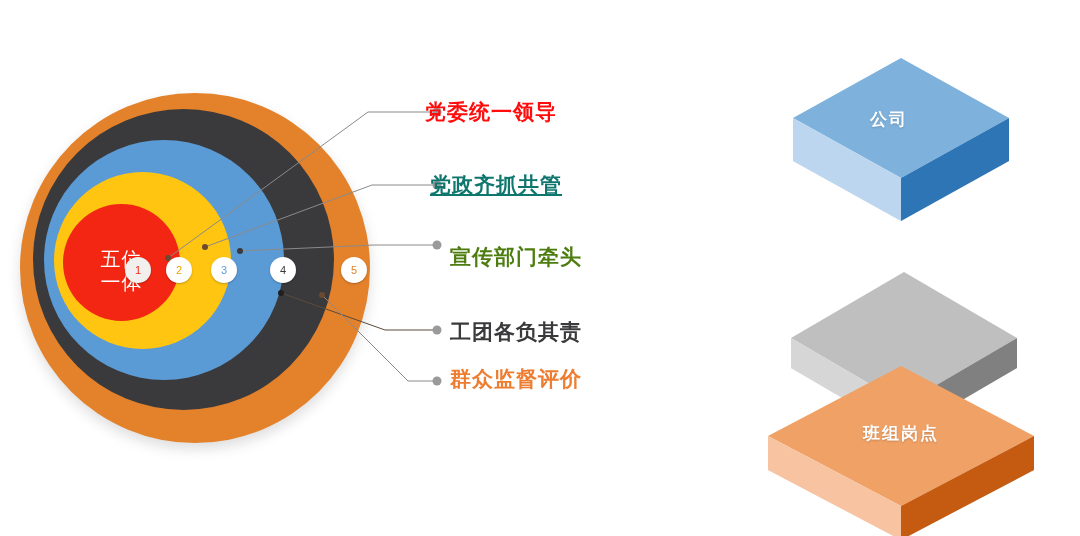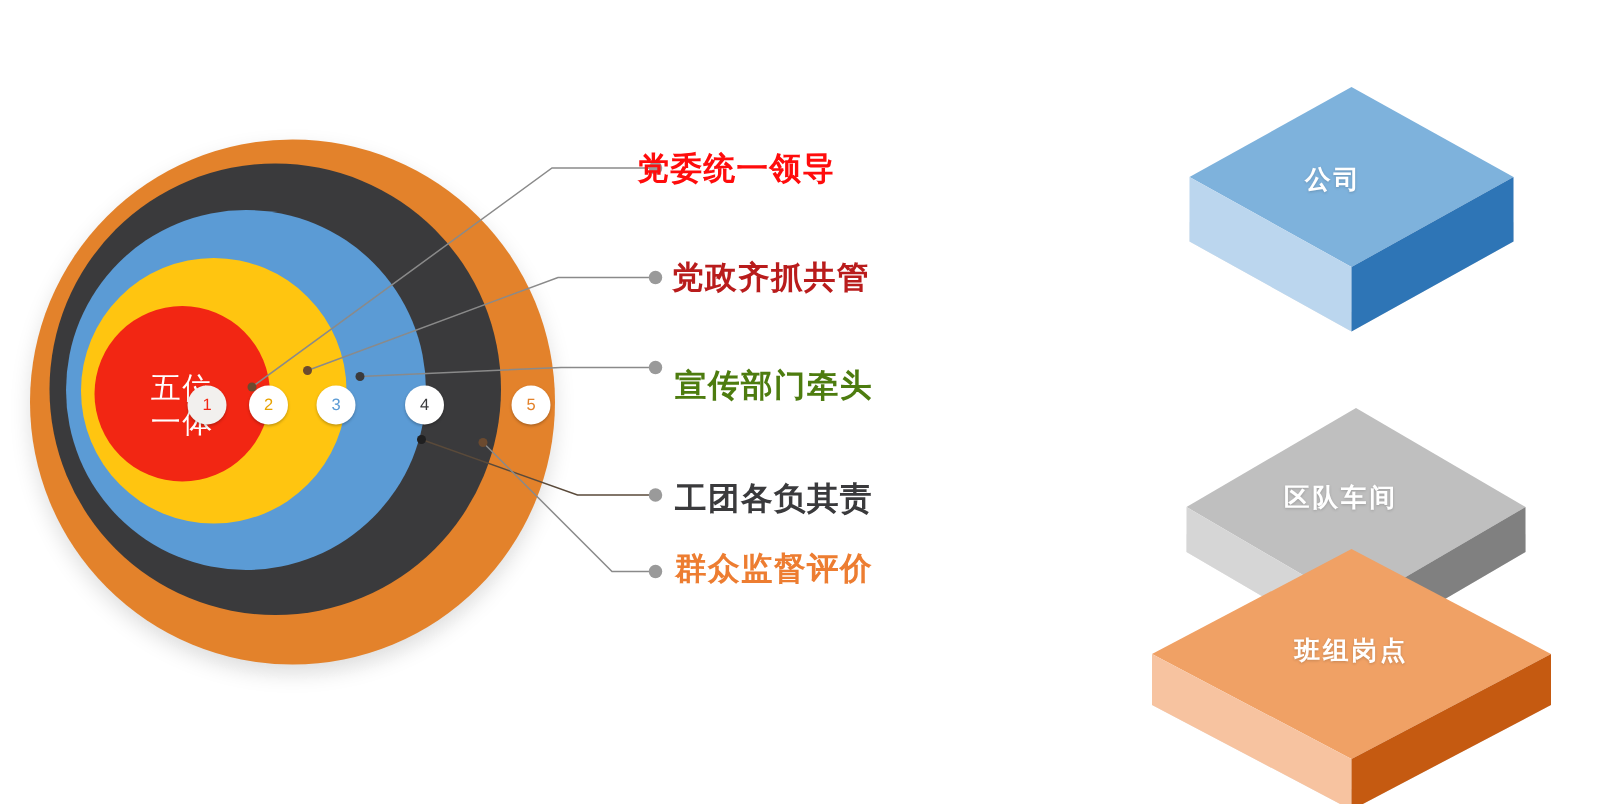--- a/index.html
+++ b/index.html
@@ -128,21 +128,21 @@
     </div>
     <div class="badge" style="left:270px;top:257px;">
       <span style="color:#3A3A3C;">4</span>
     </div>
     <div class="badge" style="left:341px;top:257px;">
       <span style="color:#E3822B;">5</span>
     </div>
   </div>
 
   <div class="label" style="left:425px;top:98px;color:#FF0C0C;">党委统一领导</div>
-  <div class="label" style="left:448px;top:171px;color:#b91c1c;">党政齐抓共管</div>
+  <div class="label" style="left:430px;top:171px;color:#0f766e;text-decoration:underline;">党政齐抓共管</div>
   <div class="label" style="left:450px;top:243px;color:#4d7c0f;">宣传部门牵头</div>
   <div class="label" style="left:450px;top:307px;color:#3A3A3C;margin-top:11px;">工团各负其责</div>
   <div class="label" style="left:450px;top:365px;color:#ED7D31;">群众监督评价</div>
 
   <div class="stack">
 
     <div class="slab" style="left:35px;top:36px;">
       <svg width="300" height="200" viewBox="0 0 300 200">
         <polygon points="22,112 130,172 130,185 22,125" fill="#e9e9e9"></polygon>
         <polygon points="130,172 238,112 238,125 130,185" fill="#e0e0e0"></polygon>
@@ -155,21 +155,20 @@
 
 
     <div class="slab" style="left:39px;top:256px;">
       <svg width="290" height="185" viewBox="0 0 290 185">
         <polygon points="16,100 129,166 129,178 16,112" fill="#e9e9e9"></polygon>
         <polygon points="129,166 242,100 242,112 129,178" fill="#e0e0e0"></polygon>
         <polygon points="129,16 242,82 129,148 16,82" fill="#BFBFBF"></polygon>
         <polygon points="16,82 129,148 129,178 16,112" fill="#D6D6D6"></polygon>
         <polygon points="242,82 242,112 129,178 129,148" fill="#808080"></polygon>
       </svg>
-      <div class="slab-text" style="top:64px;left:-31px;">区队车间</div>
     </div>
 
     <div class="slab" style="left:14px;top:346px;">
       <svg width="330" height="200" viewBox="0 0 330 200">
         <polygon points="18,110 151,180 151,194 18,124" fill="#e9e9e9"></polygon>
         <polygon points="151,180 284,110 284,124 151,194" fill="#e0e0e0"></polygon>
         <polygon points="151,20 284,90 151,160 18,90" fill="#F0A165"></polygon>
         <polygon points="18,90 151,160 151,194 18,124" fill="#F7C3A0"></polygon>
         <polygon points="284,90 284,124 151,194 151,160" fill="#C55A11"></polygon>
       </svg>

